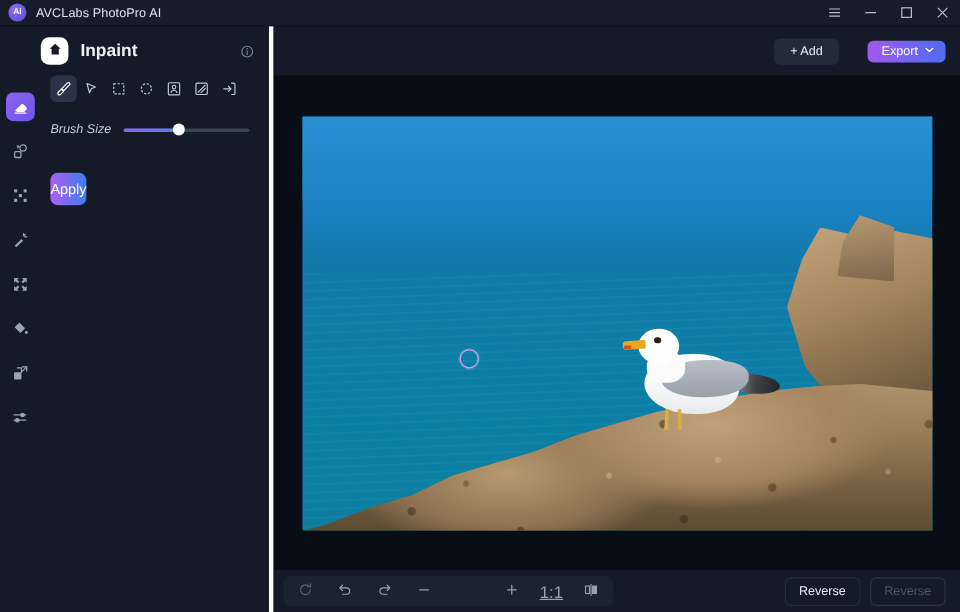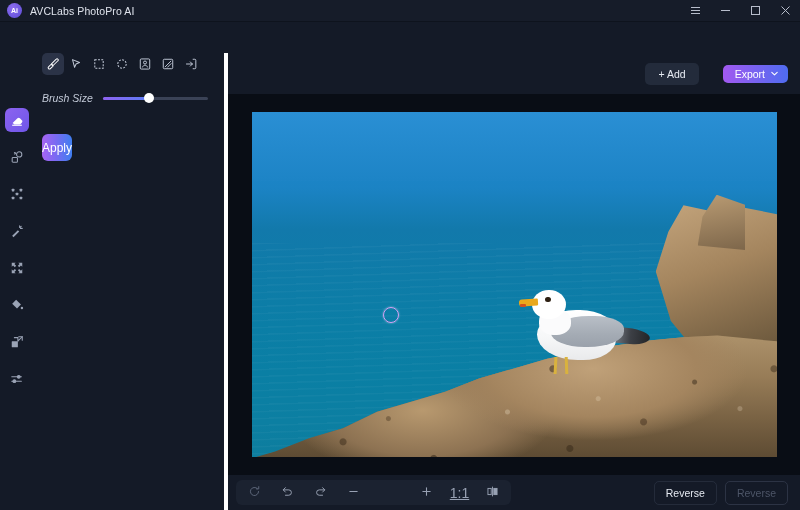--- a/index.html
+++ b/index.html
@@ -6,21 +6,21 @@
   html, body {
     width: 800px; height: 510px;
     background: #0f1420;
     font-family: "Liberation Sans", sans-serif;
     overflow: hidden;
   }
   .app {
     position: relative;
     width: 800px; height: 510px;
     background: #141a27;
-    display: flex; flex-direction: column; gap: 31px;
+    display: flex; flex-direction: column;
   }
 
   
   .titlebar {
     height: 22px; flex: 0 0 22px;
     background: #161c29;
     display: flex; align-items: center;
     padding: 0 0 0 7px;
     border-bottom: 1px solid #0e131d;
   }
@@ -461,20 +461,37 @@
             <line x1="2" y1="5.5" x2="13" y2="5.5"></line>
               <circle cx="10" cy="5.5" r="1.6" fill="currentColor"></circle>
             <line x1="2" y1="10.5" x2="13" y2="10.5"></line>
               <circle cx="5" cy="10.5" r="1.6" fill="currentColor"></circle>
           </svg>
         </span>
       </div>
     </div>
 
     <div class="panel">
+      <div class="panel-head">
+        <div class="home-btn">
+          <span>
+            <svg width="12" height="12" viewBox="0 0 16 16" fill="currentColor">
+              <path d="M8 2 L14 7.5 H12 V14 H4 V7.5 H2 Z"></path>
+            </svg>
+          </span>
+        </div>
+        <div class="page-title">Inpaint</div>
+        <div class="info-ic">
+          <svg width="12" height="12" viewBox="0 0 16 16" fill="none" stroke="currentColor" stroke-width="1.2">
+            <circle cx="8" cy="8" r="6"></circle>
+              <line x1="8" y1="7" x2="8" y2="11.2" stroke-linecap="round"></line>
+              <circle cx="8" cy="4.9" r=".85" fill="currentColor" stroke="none"></circle>
+          </svg>
+        </div>
+      </div>
 
       <div class="panel-inner">
 
         <div class="tools">
           <div class="tool active">
             <span>
               <svg width="14" height="14" viewBox="0 0 16 16" fill="none" stroke="currentColor" stroke-width="1.15" stroke-linejoin="round">
                 <path d="M13.6 2.4a1.3 1.3 0 0 0-1.9 0L6.3 7.9l1.8 1.8 5.5-5.4a1.3 1.3 0 0 0 0-1.9Z"></path>
                 <path d="M5.9 8.3 2.9 11.3c-.6.6-.6 1.5 0 2.1.6.6 1.5.6 2.1 0l3-3Z"></path>
               </svg>

